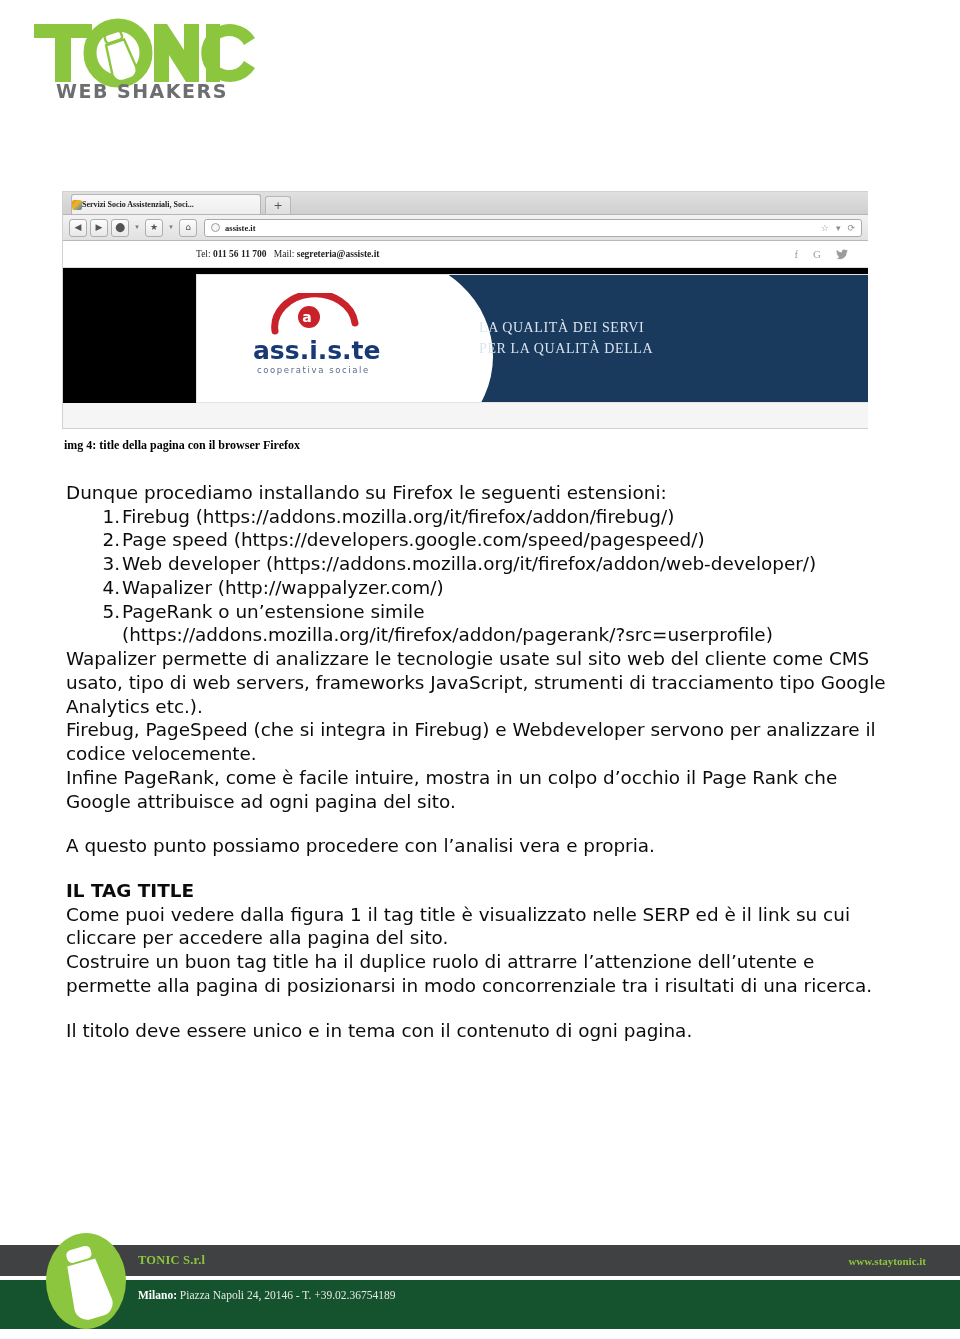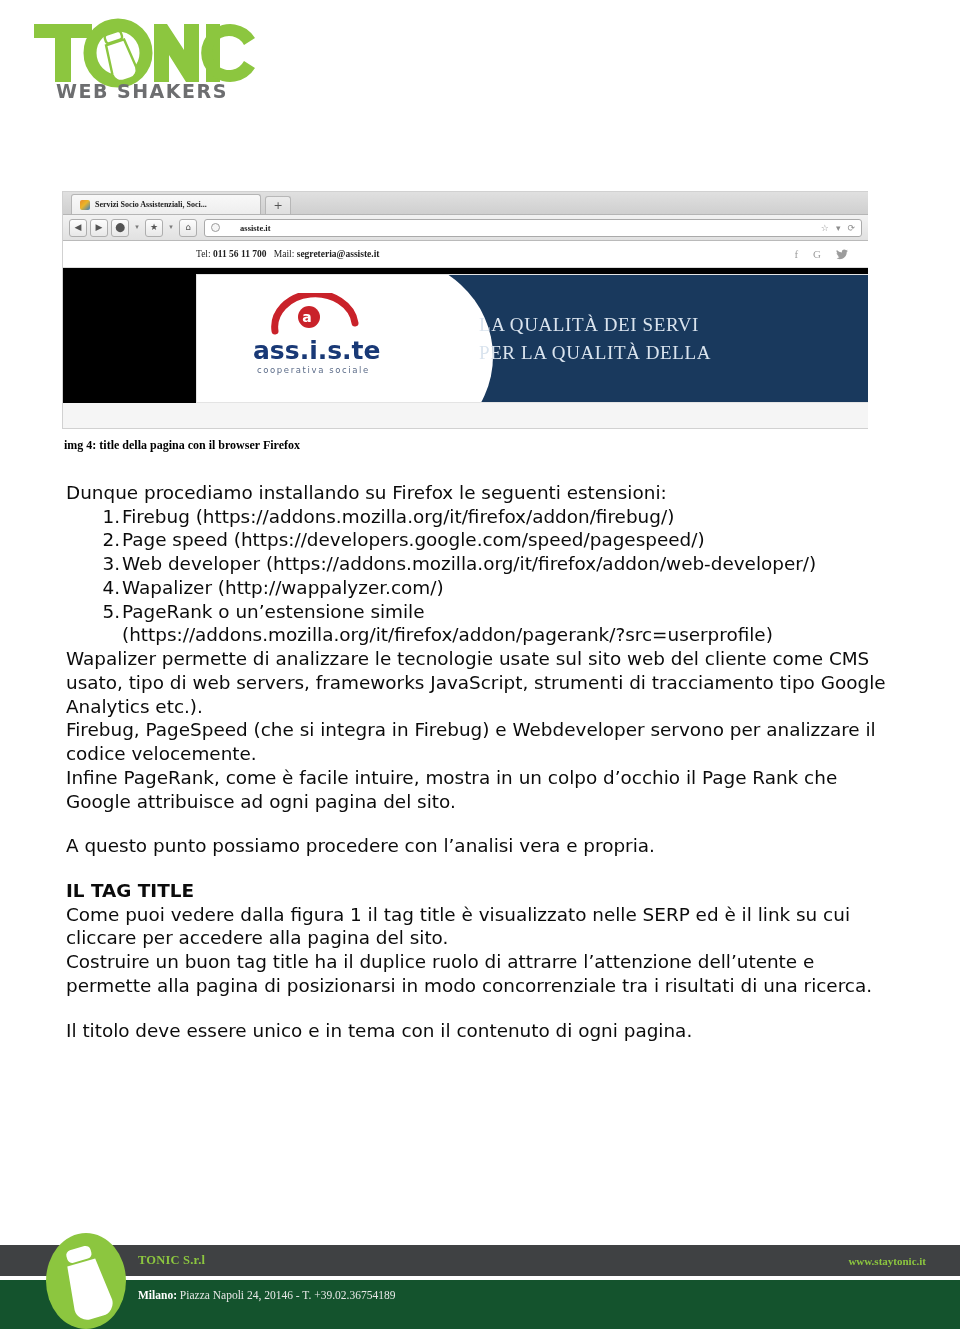--- a/index.html
+++ b/index.html
@@ -53,22 +53,22 @@
     height: 23px;
     background: linear-gradient(#dedede, #cdcdcd);
     border-bottom: 1px solid #b4b4b4;
     display: flex; align-items: flex-end; padding-left: 8px;
   }
   .tab {
     height: 20px; min-width: 190px;
     background: linear-gradient(#f6f6f6, #ececec);
     border: 1px solid #b4b4b4; border-bottom: none;
     border-radius: 3px 3px 0 0;
-    display: flex; align-items: center; gap: 5px;
-    padding: 0 8px;
+    display: flex; align-items: center; 
+    padding: 0 0;
   }
   .tab-fav {
     width: 10px; height: 10px; flex: none;
     background: linear-gradient(135deg,#e88a2a 0%, #e8b42a 45%, #3b7fc4 100%);
     border-radius: 2px;
   }
   .tab-label {
     font-size: 8px; color: #222; font-weight: bold;
     font-family: "Liberation Serif", serif;
     white-space: nowrap; overflow: hidden;
@@ -91,21 +91,21 @@
     height: 18px; min-width: 18px; padding: 0 3px;
     background: linear-gradient(#fbfbfb,#e6e6e6);
     border: 1px solid #adadad; border-radius: 3px;
     display: flex; align-items: center; justify-content: center;
     font-size: 9px; color: #555; line-height: 1;
   }
   .nav-btn.flat { background: none; border: none; min-width: 10px; color: #7a7a7a; font-size: 7px; }
   .urlbar {
     flex: 1; height: 18px; margin-left: 4px;
     background: #ffffff; border: 1px solid #a9a9a9; border-radius: 3px;
-    display: flex; align-items: center; gap: 20px; padding: 0 6px;
+    display: flex; align-items: center; gap: 5px; padding: 0 6px;
     font-family: "Liberation Serif", serif;
   }
   .globe-ico {
     width: 9px; height: 9px; border-radius: 50%;
     border: 1px solid #9a9a9a; flex: none;
     background: #f4f4f4;
   }
   .url-text { font-size: 8.5px; color: #1c1c1c; font-weight: bold; }
   .url-right { margin-left: auto; display: flex; align-items: center; gap: 7px; color: #8d8d8d; font-size: 9px; }
 
@@ -136,21 +136,21 @@
     display: flex; flex-direction: column; justify-content: center;
     padding-left: 36px;
     color: #d8e2ec;
     font-family: "Liberation Serif", serif;
   }
   .banner-blue:before {
     content: ""; position: absolute; left: -60px; top: -20px;
     width: 110px; height: 160%; background: #ffffff;
     border-radius: 0 100% 100% 0 / 0 50% 50% 0;
   }
-  .banner-line { font-size: 19px; letter-spacing: .6px; line-height: 1.45; position: relative; z-index: 1; white-space: nowrap; }
+  .banner-line { font-size: 14px; letter-spacing: .6px; line-height: 1.45; position: relative; z-index: 1; white-space: nowrap; }
 
   
   .caption {
     position: absolute; left: 64px; top: 438px;
     font-family: "Liberation Serif", serif;
     font-weight: bold; font-size: 12px; color: #000;
   }
 
   
   .body { position: absolute; left: 66px; top: 481px; width: 830px; }

